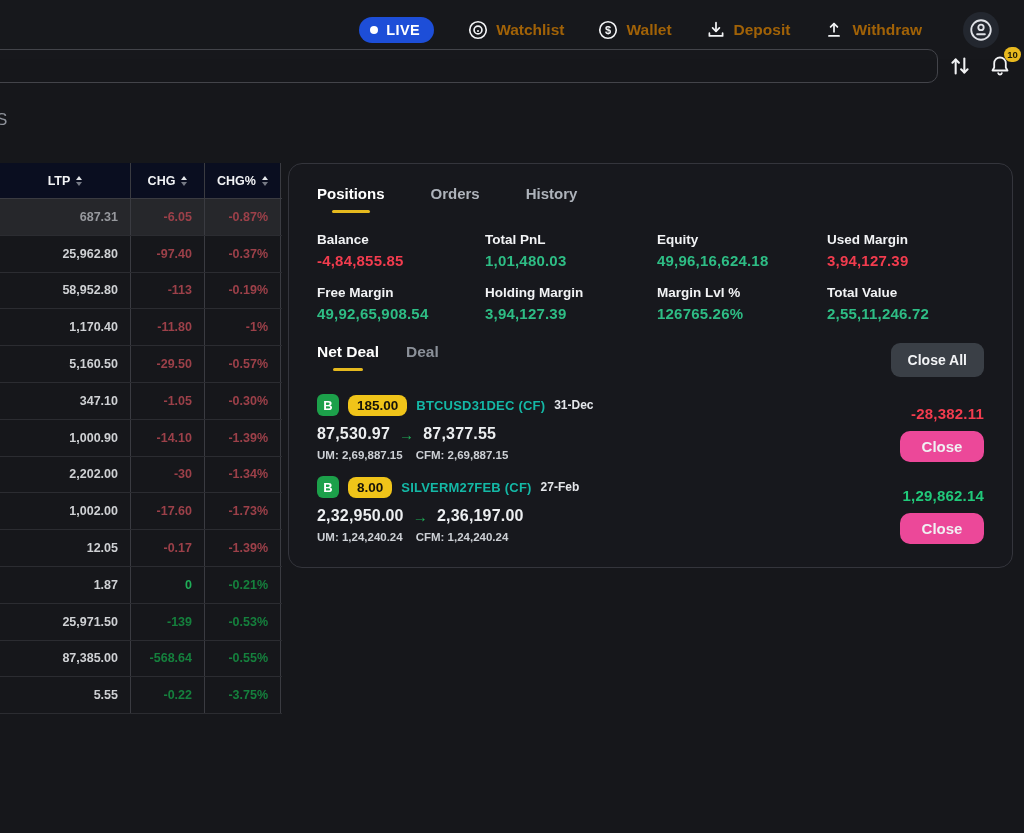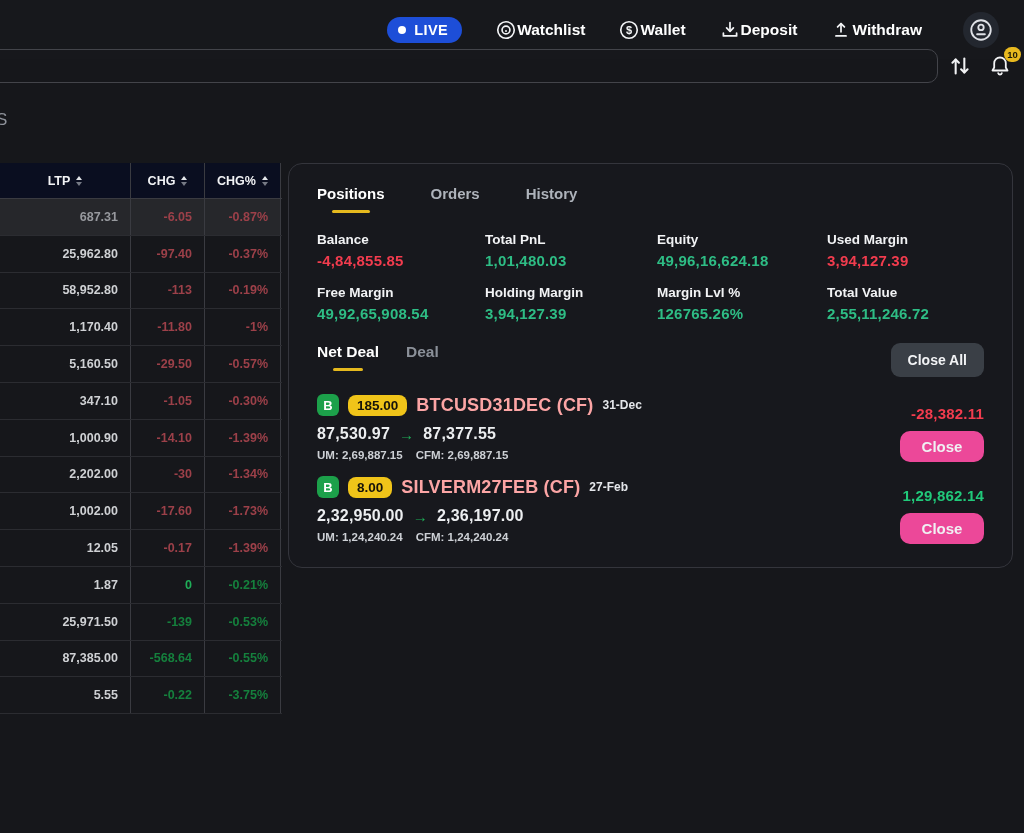--- a/index.html
+++ b/index.html
@@ -17,22 +17,22 @@
     display:flex; align-items:center; justify-content:flex-end;
     gap:33px; padding-right:25px; background:#17181c;
   }
   .live-badge {
     display:flex; align-items:center; gap:8px;
     background:#1d4ed8; color:#fff; font-weight:bold; font-size:14.5px;
     padding:5px 14px 5px 11px; border-radius:14px; letter-spacing:.4px;
   }
   .live-dot { width:8px; height:8px; border-radius:50%; background:#fff; }
   .nav-item {
-    display:flex; align-items:center; 
-    color:#ffffff; font-weight:bold; font-size:15.5px; cursor:pointer;
+    display:flex; align-items:center; gap:7px;
+    color:#a16207; font-weight:bold; font-size:15.5px; cursor:pointer;
   }
   .nav-item svg { display:block; }
   .avatar-btn {
     width:36px; height:36px; border-radius:50%; background:#23272f;
     display:flex; align-items:center; justify-content:center; margin-left:8px; cursor:pointer;
   }
 
   
   .search-row { position:absolute; left:0; top:48px; width:1024px; height:38px; }
   .search-input {
@@ -120,21 +120,21 @@
   .pos-badges { display:flex; align-items:center; gap:9px; }
   .side-badge {
     width:22px; height:22px; background:#1ca04a; color:#fff; border-radius:6px;
     display:flex; align-items:center; justify-content:center;
     font-size:13px; font-weight:bold;
   }
   .qty-badge {
     background:#f0c419; color:#16130a; font-weight:bold; font-size:13.5px;
     border-radius:8px; padding:3px 9px;
   }
-  .pos-symbol { font-size:18px; font-weight:bold; color:#fca5a5; letter-spacing:.2px; }
+  .pos-symbol { font-size:13px; font-weight:bold; color:#14b8a6; letter-spacing:.2px; }
   .pos-expiry { font-size:12px; font-weight:bold; color:#e4e6ea; }
   .pos-price { margin-top:9px; display:flex; align-items:center; gap:9px;
     font-size:16px; font-weight:bold; color:#eceef0; letter-spacing:.2px; }
   .price-arrow { color:#1fae58; font-size:15px; }
   .pos-margins { margin-top:6px; display:flex; gap:13px;
     font-size:11.5px; color:#cdd0d5; font-weight:bold; }
   .pos-right { width:120px; display:flex; flex-direction:column; align-items:flex-end; padding-top:11px; }
   .pos-pnl { font-size:15px; font-weight:bold; letter-spacing:.2px; }
   .pos-pnl.red { color:#f23c4e; }
   .pos-pnl.green { color:#21c97a; }

